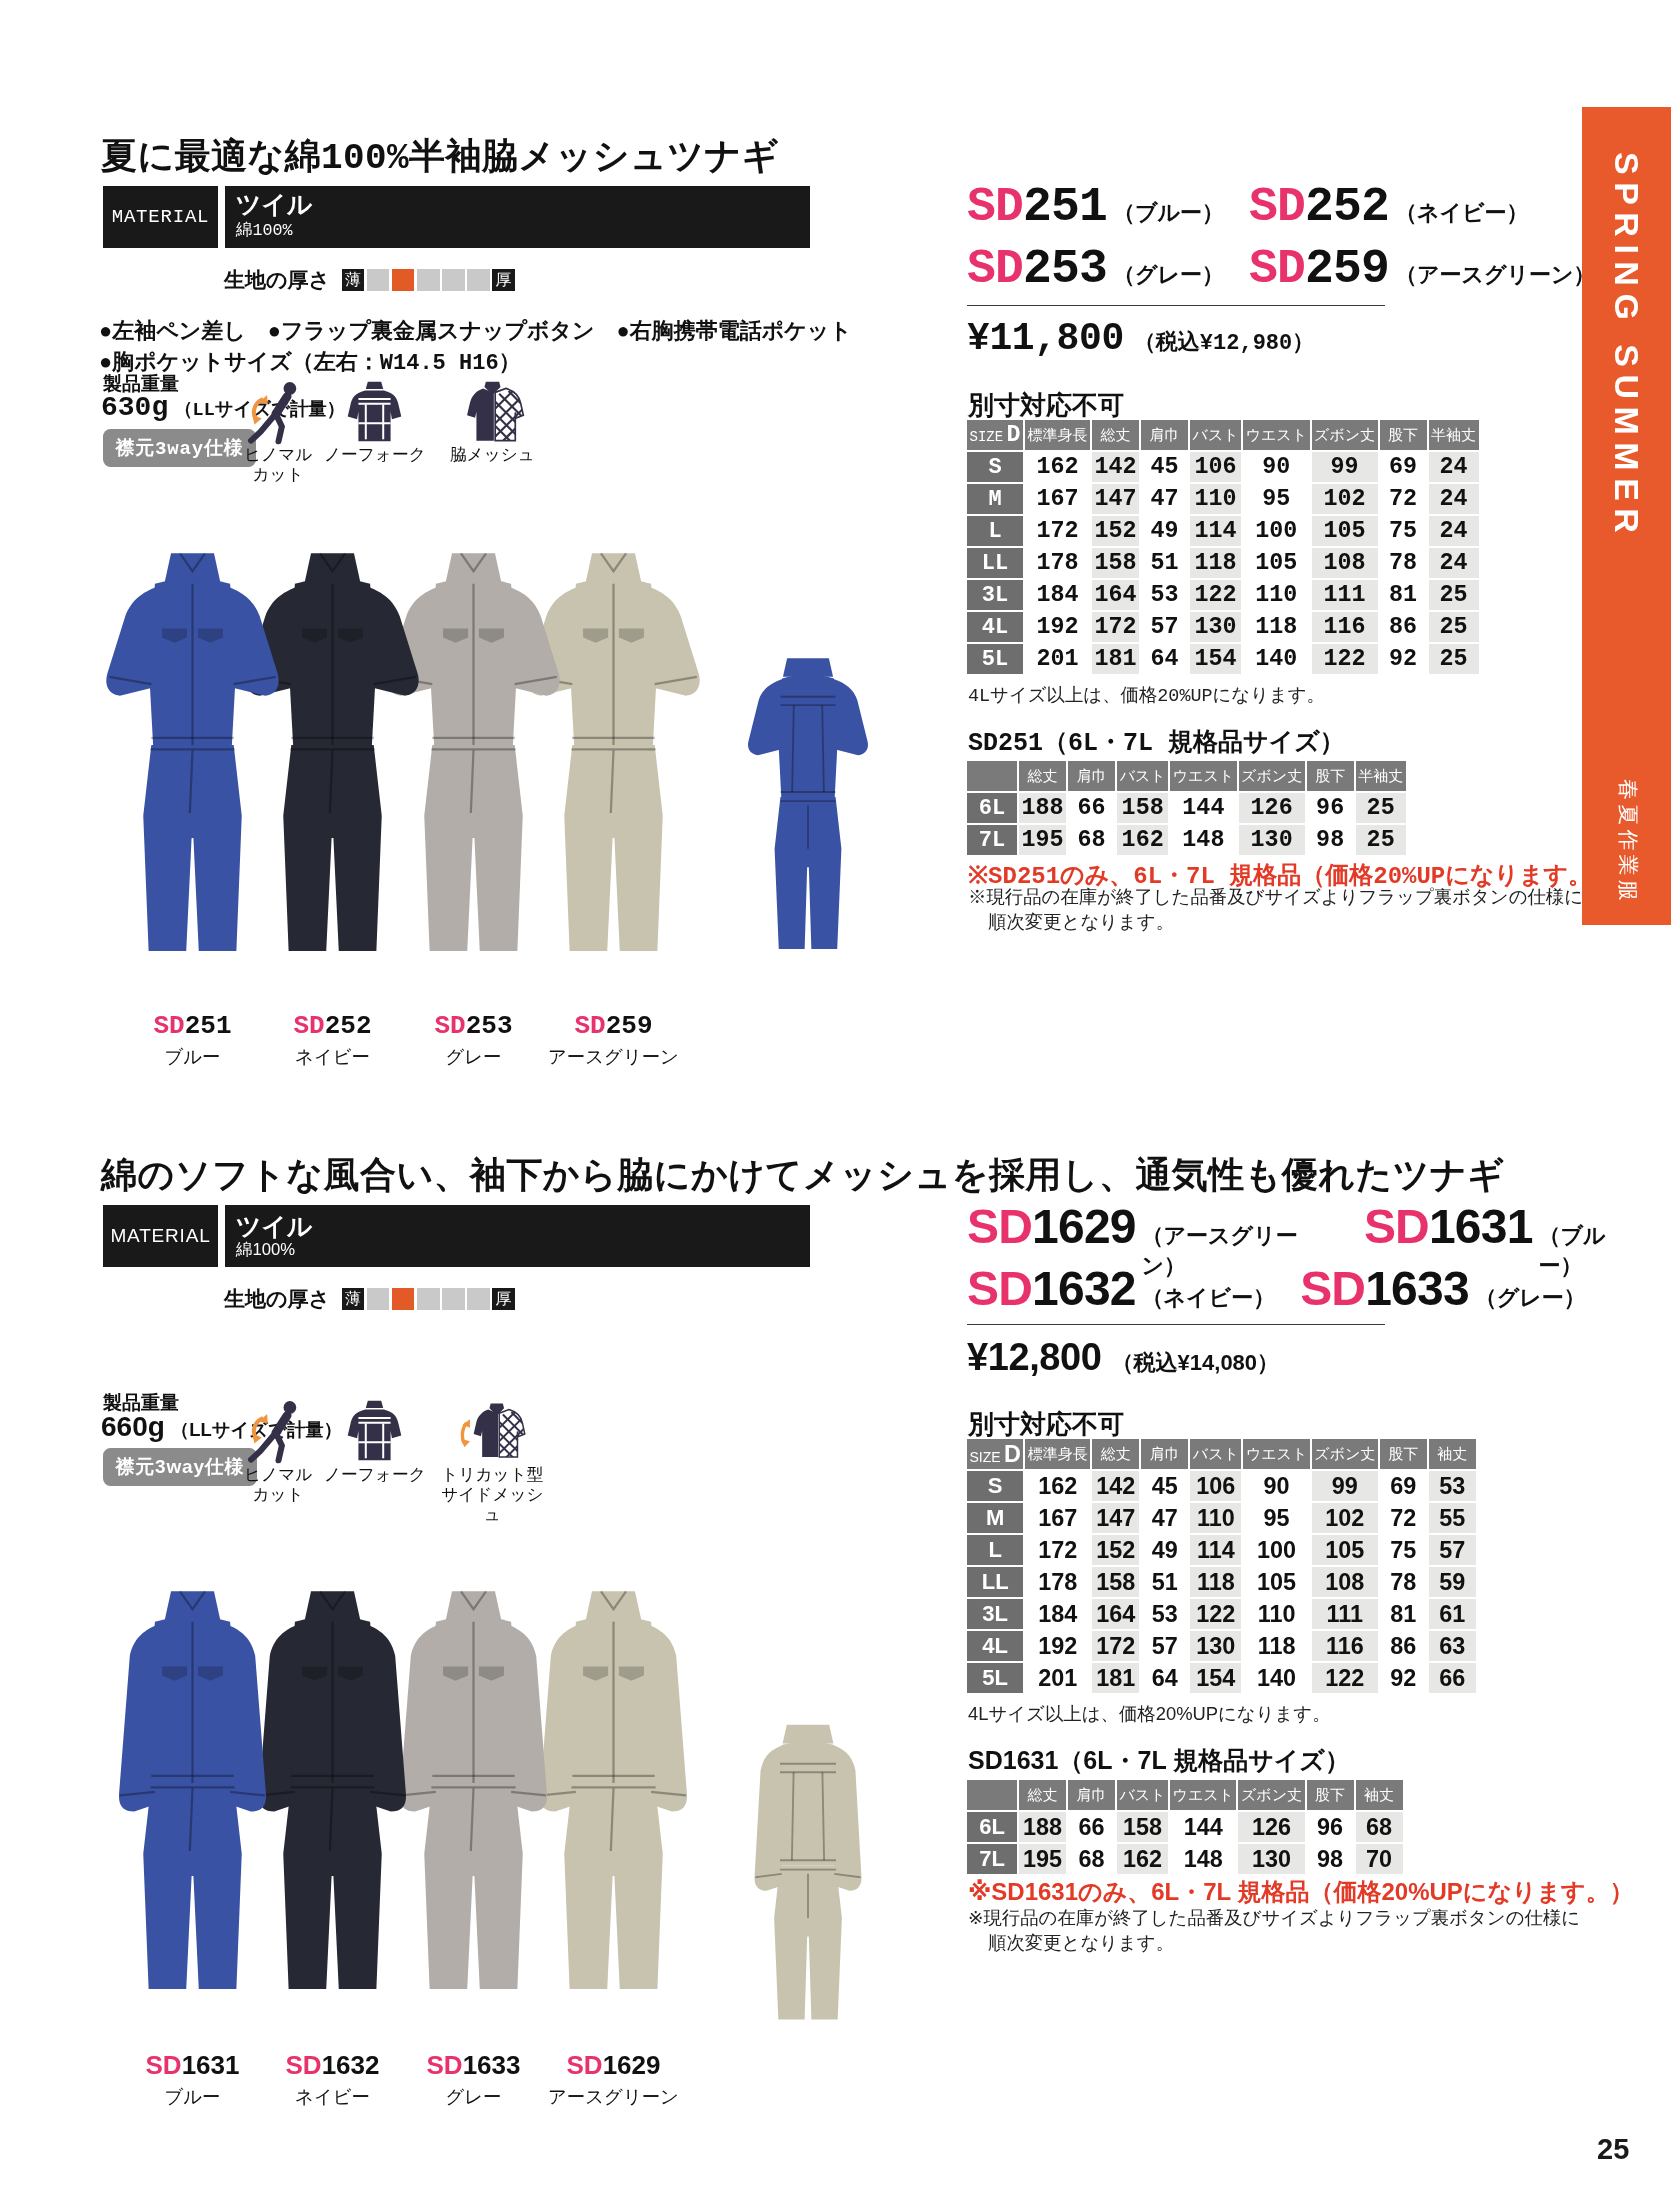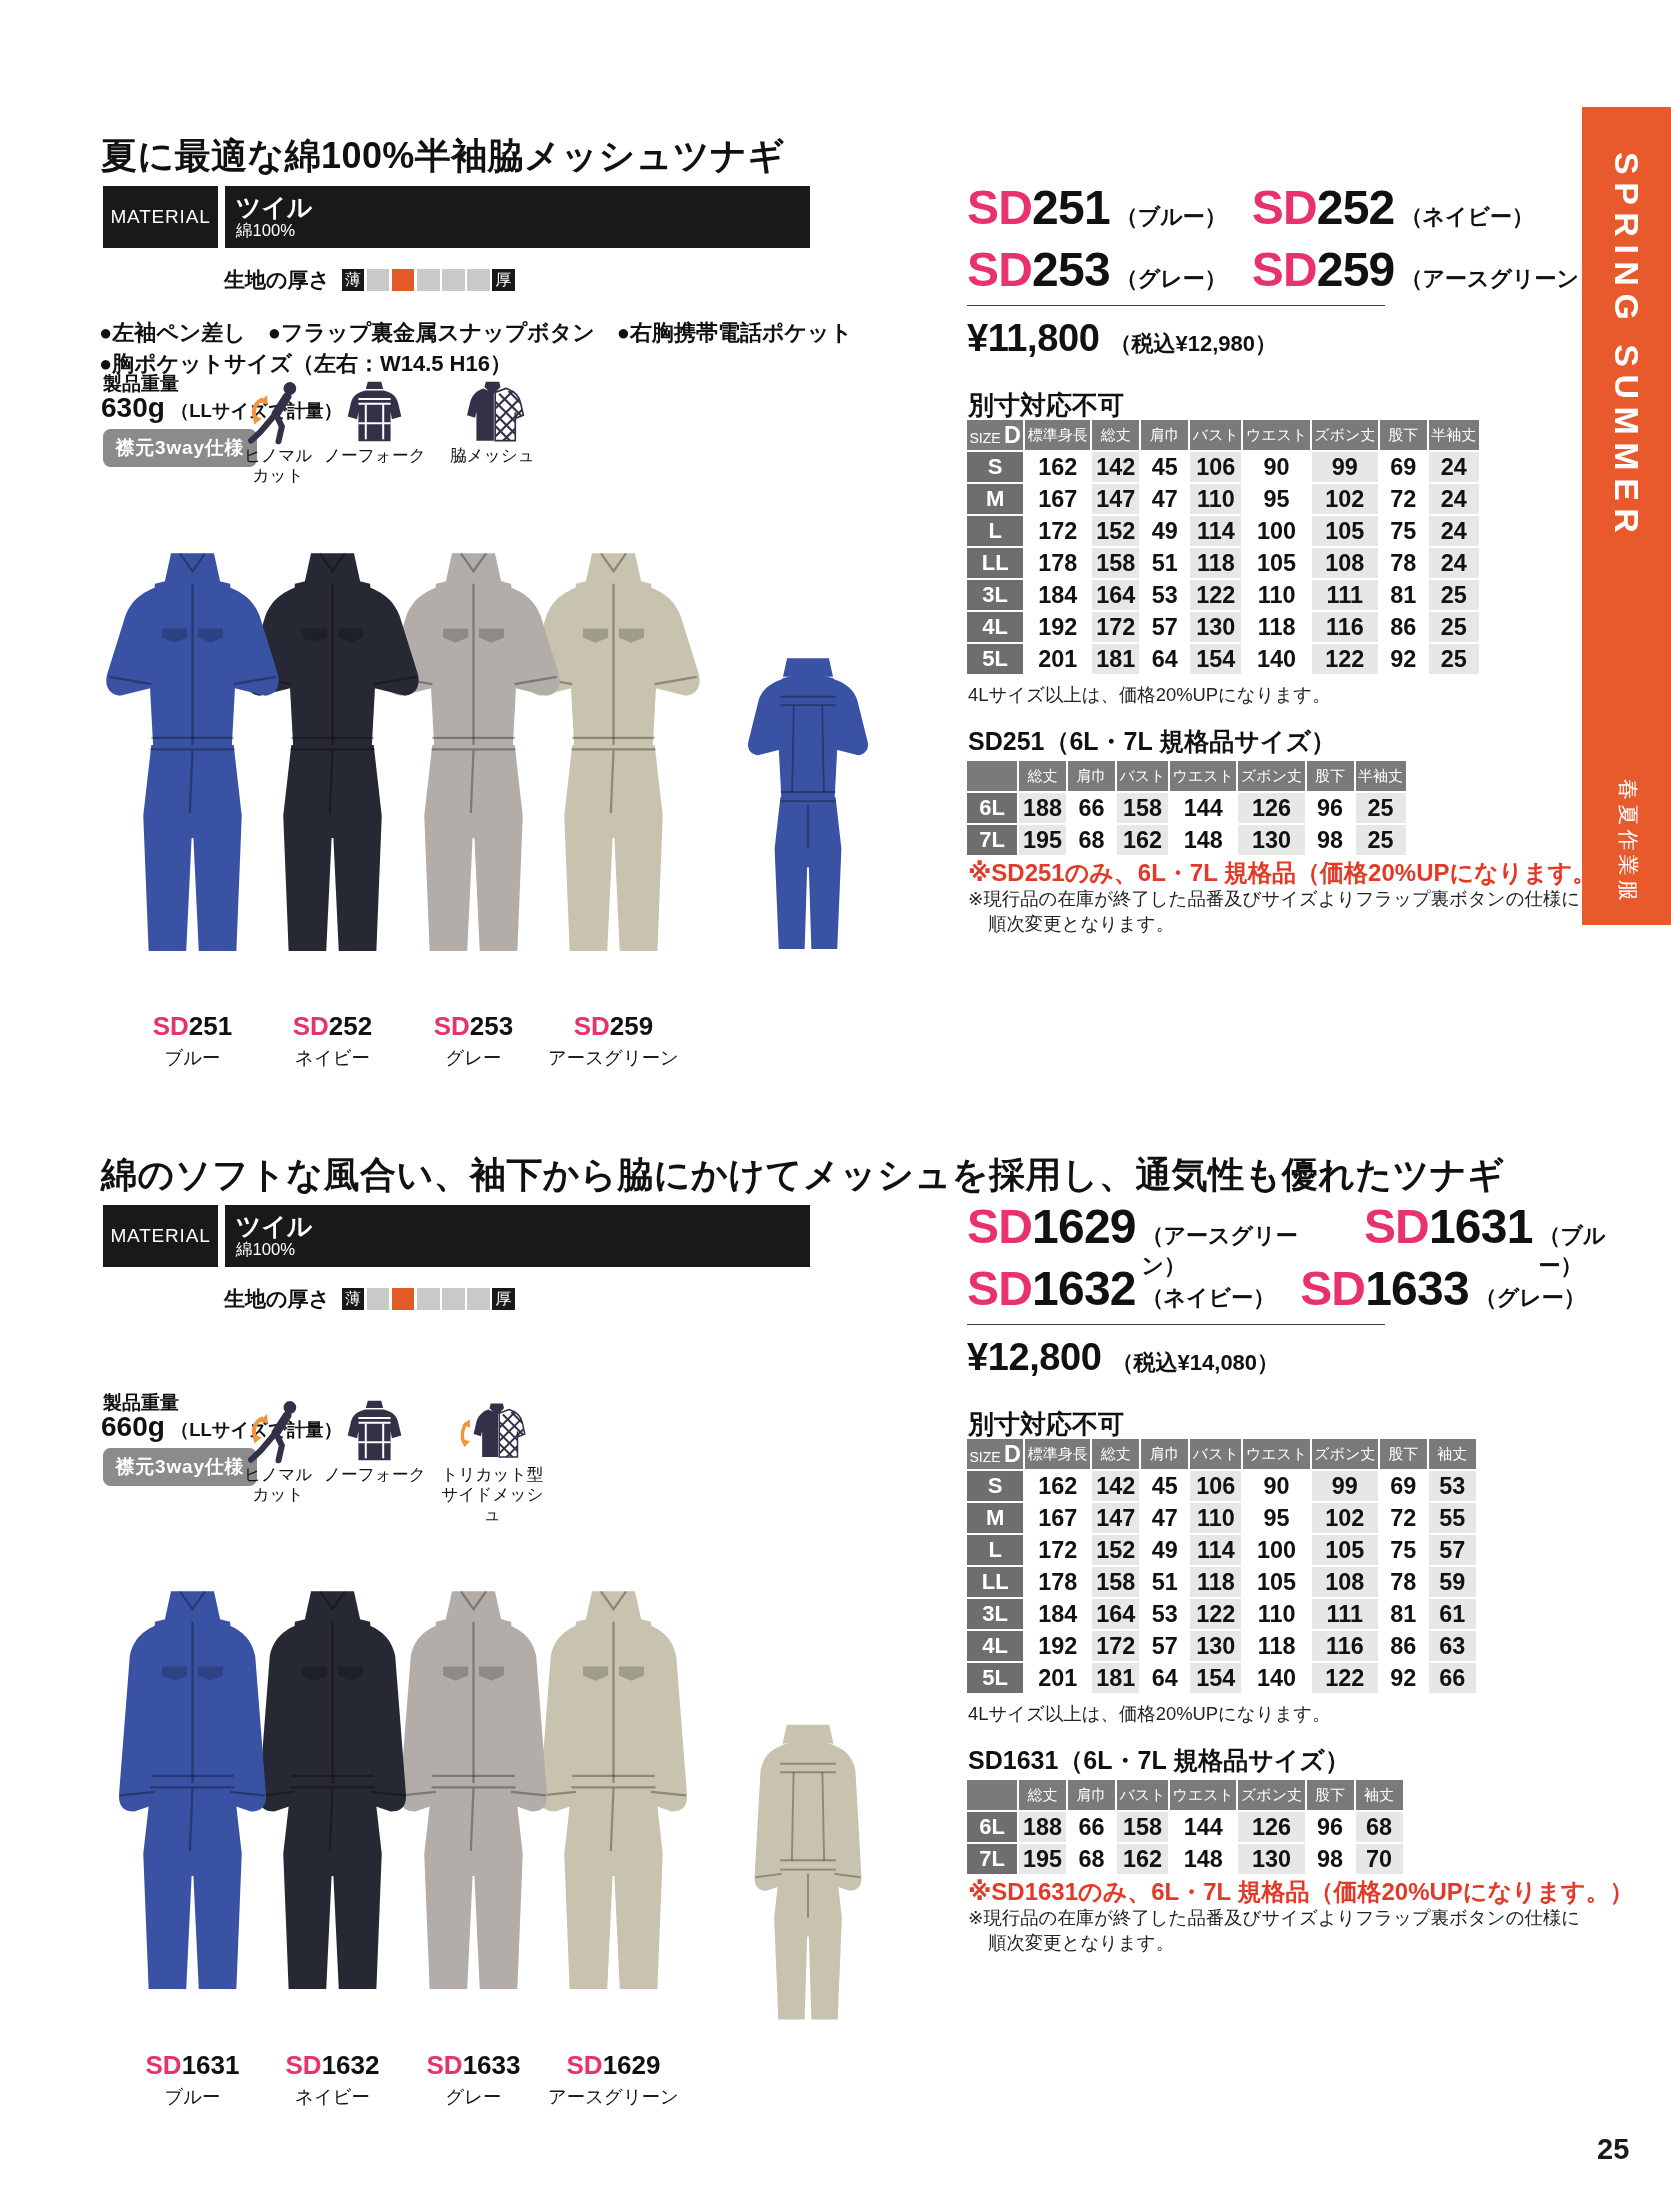--- a/index.html
+++ b/index.html
@@ -3,21 +3,21 @@
 <meta charset="utf-8">
 <style>
   html,body { margin:0; padding:0; background:#fff; }
   .page {
     position:relative; width:1672px; height:2205px; background:#fff; overflow:hidden;
     font-family:"Liberation Sans","DejaVu Sans",sans-serif; color:#111;
   }
 
   
   .sec { position:absolute; left:0; width:1672px; height:1020px; }
-  #sec1 { top:115px; }
+  #sec1 { top:115px;font-family:Liberation Mono, monospace; }
   #sec2 { top:1134px; }
 
   .sec-title { position:absolute; left:101px; top:-6.7px; font-size:36px; font-weight:bold; letter-spacing:0.4px; white-space:nowrap; }
 
   .material { position:absolute; left:103px; top:71px; display:flex; gap:6.7px; }
   .material-tag { width:115px; height:62px; background:#191919; color:#fff; display:flex; align-items:center; justify-content:center; font-size:19px; letter-spacing:0.8px; }
   .material-body { width:585px; height:62px; background:#191919; color:#fff; box-sizing:border-box; padding-left:11px; display:flex; flex-direction:column; justify-content:center; }
   .material-name { font-size:25px; font-weight:bold; line-height:28px; }
   .material-comp { font-size:16.7px; line-height:20px; }
 

